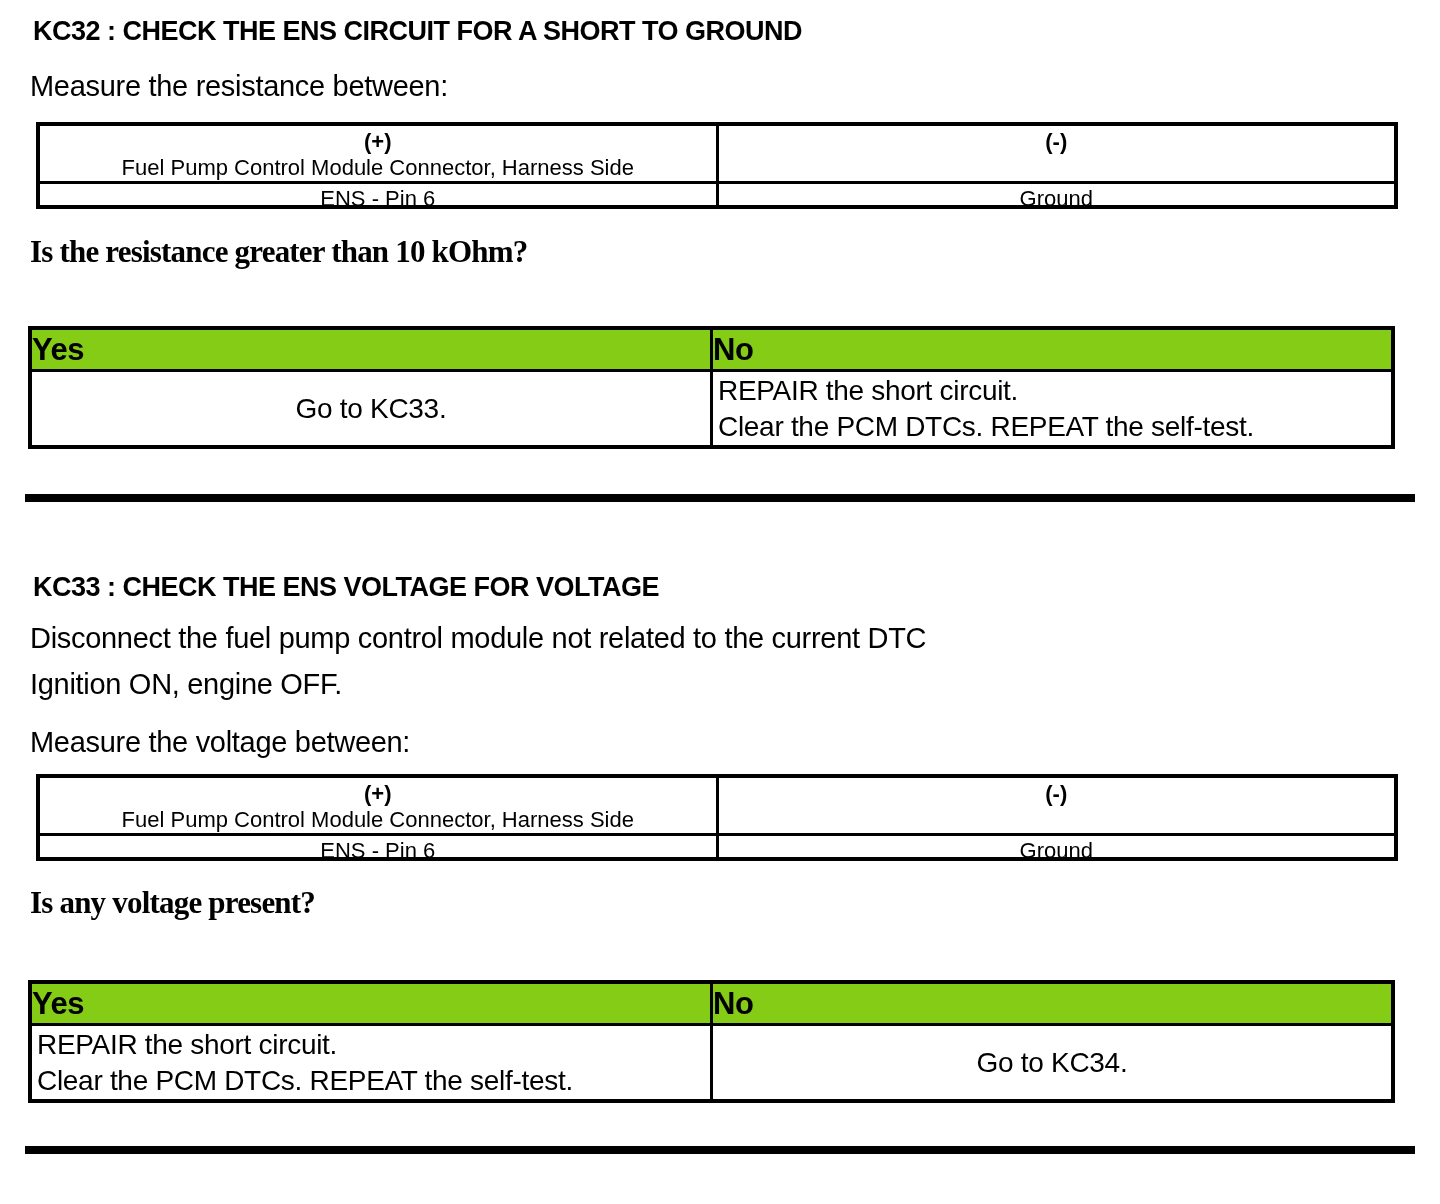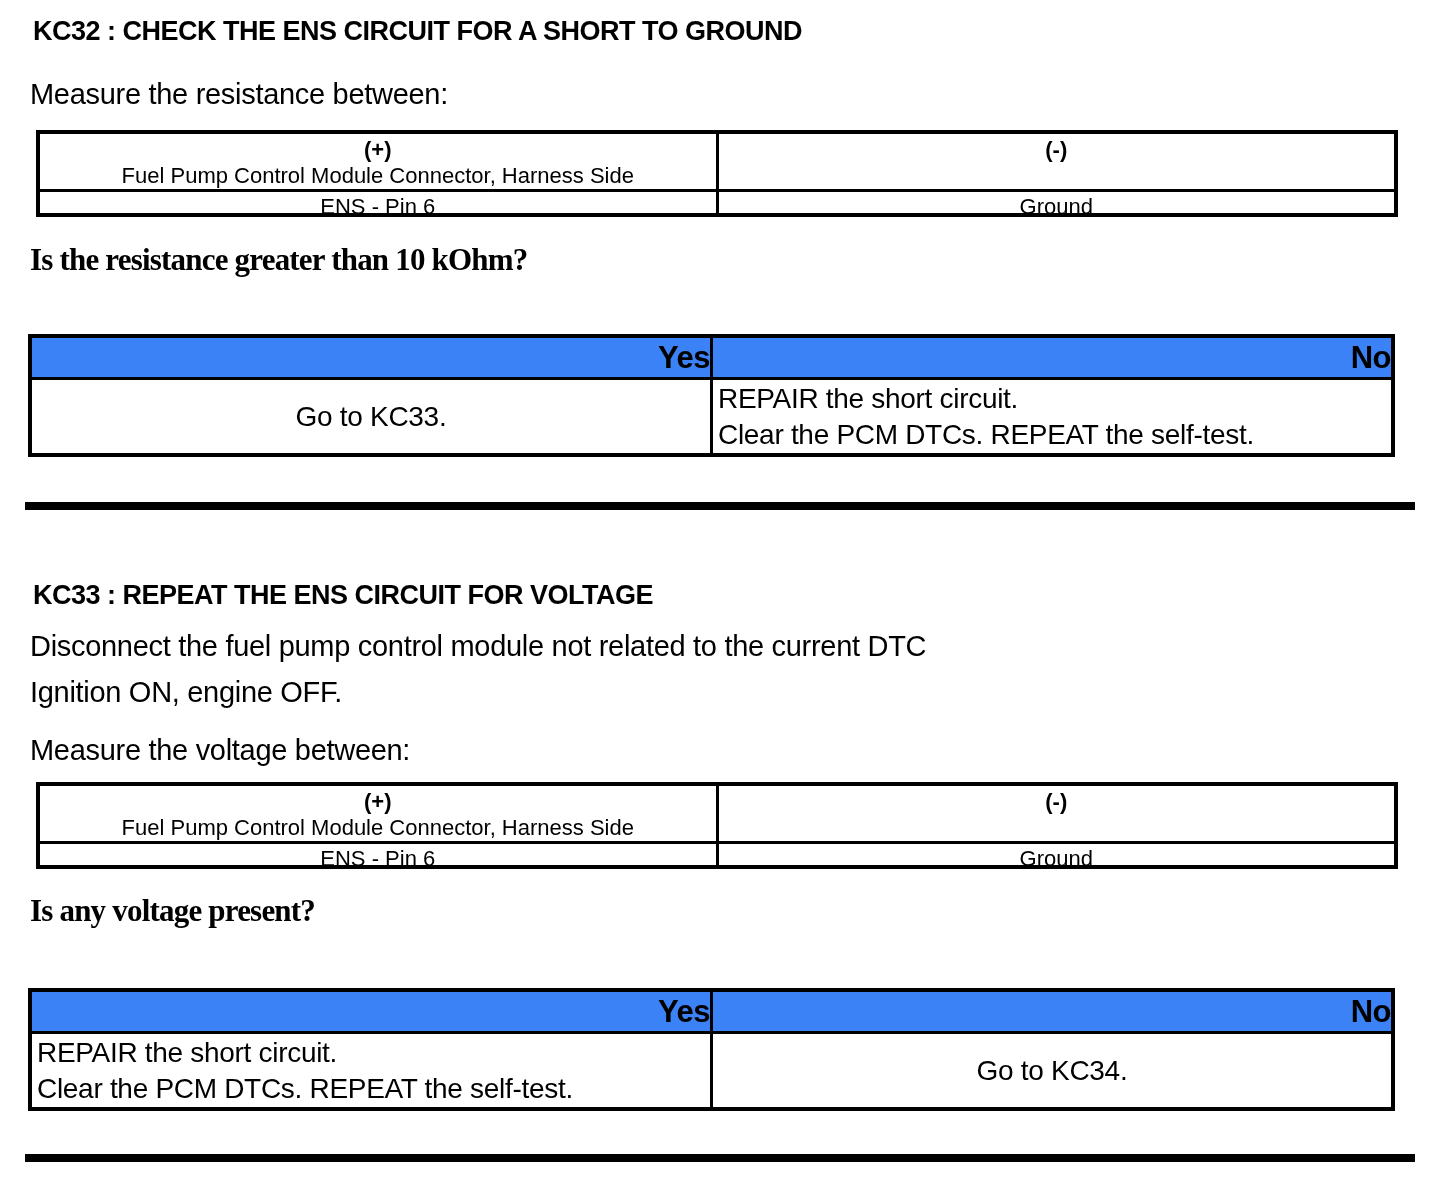--- a/index.html
+++ b/index.html
@@ -69,28 +69,27 @@
     margin-left: -2px;
     width: 1367px;
     box-sizing: border-box;
     border: 4px solid #000;
     background: #000;
     display: grid;
     grid-template-columns: 1fr 1fr;
     gap: 3px;
   }
   .dhead {
-    background: #3b82f6;
+    background: #84cc16;
     height: 39px;
-    text-align: right;
+    text-align: left;
     font-weight: bold;
     font-size: 31px;
     line-height: 39px;
     letter-spacing: -0.5px;
-    padding-left: 40px;
   }
   .dcell {
     background: #fff;
     height: 73px;
     font-size: 28px;
     line-height: 36px;
     letter-spacing: -0.3px;
     box-sizing: border-box;
   }
   .dcenter {
@@ -101,21 +100,21 @@
   .dleft { padding: 1px 0 16px 5px; text-align: left; }
 
   .divider {
     margin-left: -5px;
     width: 1390px;
     height: 8px;
     background: #000;
   }
 
   
-  .m-measure1 { margin-top: 31px; }
+  .m-measure1 { margin-top: 23px; }
   .m-table1   { margin-top: 19px; }
   .m-q1       { margin-top: 25px; }
   .m-yn1      { margin-top: 56px; }
   .m-div1     { margin-top: 45px; }
   .m-title2   { margin-top: 70px; }
   .m-disc     { margin-top: 19px; }
   .m-ign      { margin-top: 12px; }
   .m-measure2 { margin-top: 24px; }
   .m-table2   { margin-top: 15px; }
   .m-q2       { margin-top: 24px; }
@@ -153,21 +152,21 @@
       <div class="dcell dleft">
         <div>REPAIR the short circuit.</div>
         <div>Clear the PCM DTCs. REPEAT the self-test.</div>
       </div>
     </div>
   </section>
 
   <div class="divider m-div1"></div>
 
   <section>
-    <h1 class="step-title m-title2">KC33 : REPEAT THE ENS CIRCUIT FOR VOLTAGE</h1>
+    <h1 class="step-title m-title2">KC33 : CHECK THE ENS VOLTAGE FOR VOLTAGE</h1>
 
     <p class="body-text m-disc">Disconnect the fuel pump control module not related to the current DTC</p>
     <p class="body-text m-ign">Ignition ON, engine OFF.</p>
     <p class="body-text m-measure2">Measure the voltage between:</p>
 
     <div class="mtable m-table2">
       <div class="mcell mhead">
         <div class="msym">(+)</div>
         <div>Fuel Pump Control Module Connector, Harness Side</div>
       </div>

